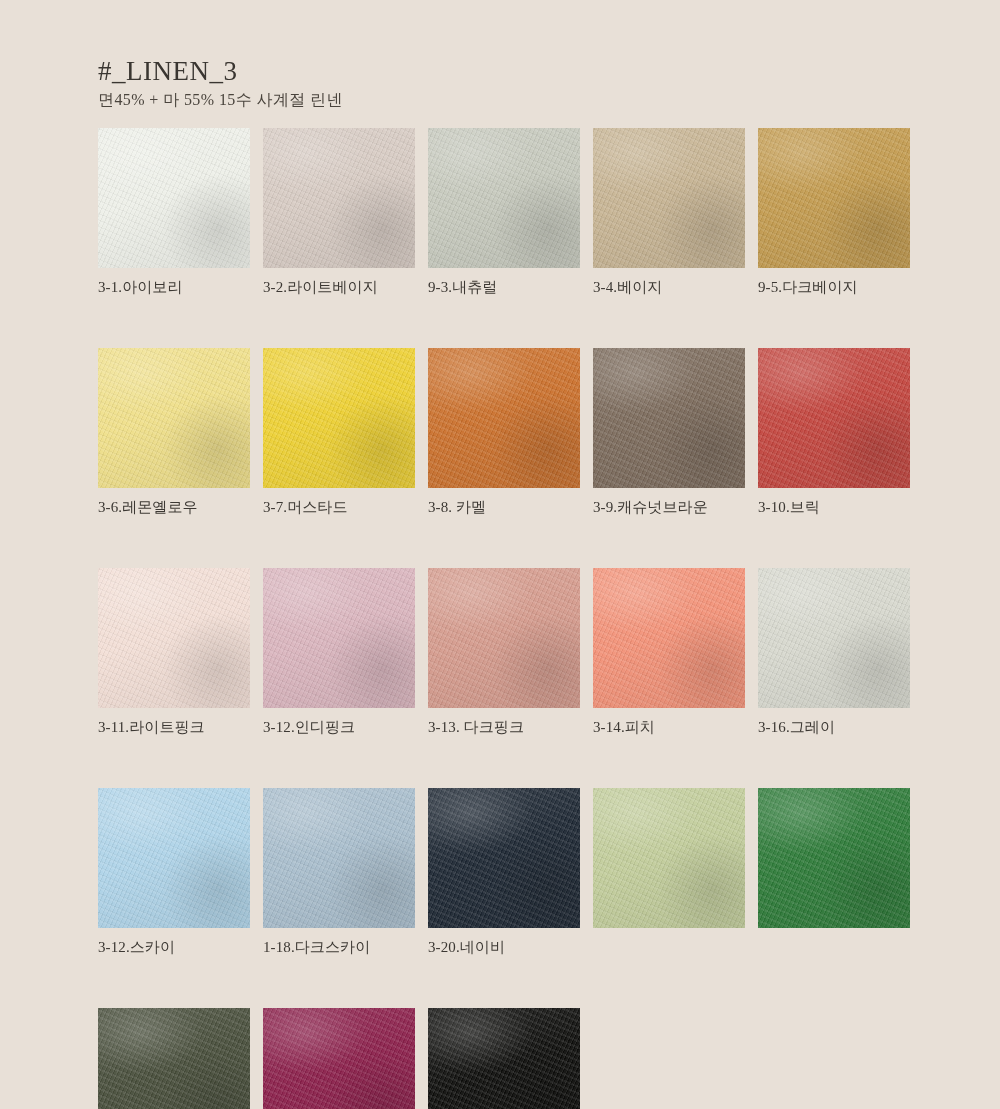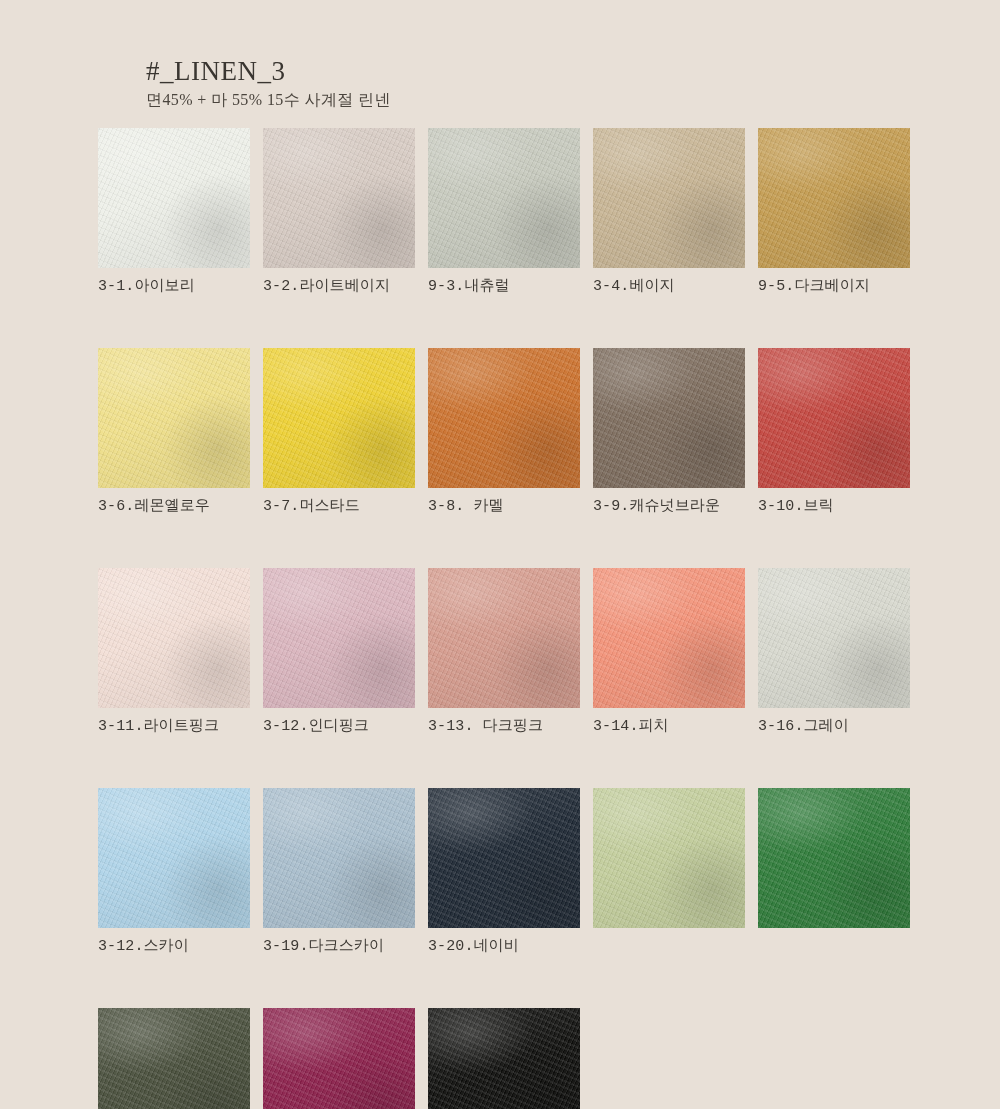--- a/index.html
+++ b/index.html
@@ -18,21 +18,20 @@
     width: 1000px;
     height: 1109px;
     box-sizing: border-box;
     padding: 0;
   }
   .header {
     position: absolute;
     left: 98px;
     top: 56px;
     width: 700px;
-    margin-left: 48px;
   }
   .title {
     font-family: "Liberation Serif", "DejaVu Serif", serif;
     font-size: 27px;
     line-height: 30px;
     letter-spacing: 0.5px;
     color: #3a3631;
     font-weight: 400;
     margin: 0 0 4px 0;
     white-space: nowrap;
@@ -94,21 +93,21 @@
     position: absolute;
     inset: 0;
     background-image:
       radial-gradient(ellipse 60% 40% at 28% 18%, rgba(255,255,255,0.16), rgba(255,255,255,0) 70%),
       radial-gradient(ellipse 50% 55% at 78% 72%, rgba(0,0,0,0.10), rgba(0,0,0,0) 72%),
       linear-gradient(160deg, rgba(255,255,255,0.09) 0%, rgba(0,0,0,0.00) 45%, rgba(0,0,0,0.07) 100%);
     pointer-events: none;
   }
   .label {
     margin-top: 10px;
-    font-family: Liberation Mono, monospace;
+    font-family: Liberation Serif, serif;
     font-size: 15px;
     line-height: 18px;
     letter-spacing: 0.1px;
     color: #3c3833;
     white-space: nowrap;
   }
 </style>
 </head>
 <body>
 
@@ -179,21 +178,21 @@
       <div class="cell">
         <div class="swatch" style="background-color: rgb(214, 215, 205);"></div>
         <div class="label">3-16.그레이</div>
       </div>
       <div class="cell">
         <div class="swatch" style="background-color: rgb(174, 211, 232);"></div>
         <div class="label">3-12.스카이</div>
       </div>
       <div class="cell">
         <div class="swatch" style="background-color: rgb(168, 189, 204);"></div>
-        <div class="label">3-19.다크스카이</div>
+        <div class="label">1-18.다크스카이</div>
       </div>
       <div class="cell">
         <div class="swatch" style="background-color: rgb(29, 39, 51);"></div>
         <div class="label">3-20.네이비</div>
       </div>
       <div class="cell">
         <div class="swatch" style="background-color: rgb(193, 204, 154);"></div>
       </div>
       <div class="cell">
         <div class="swatch" style="background-color: rgb(45, 122, 56);"></div>

